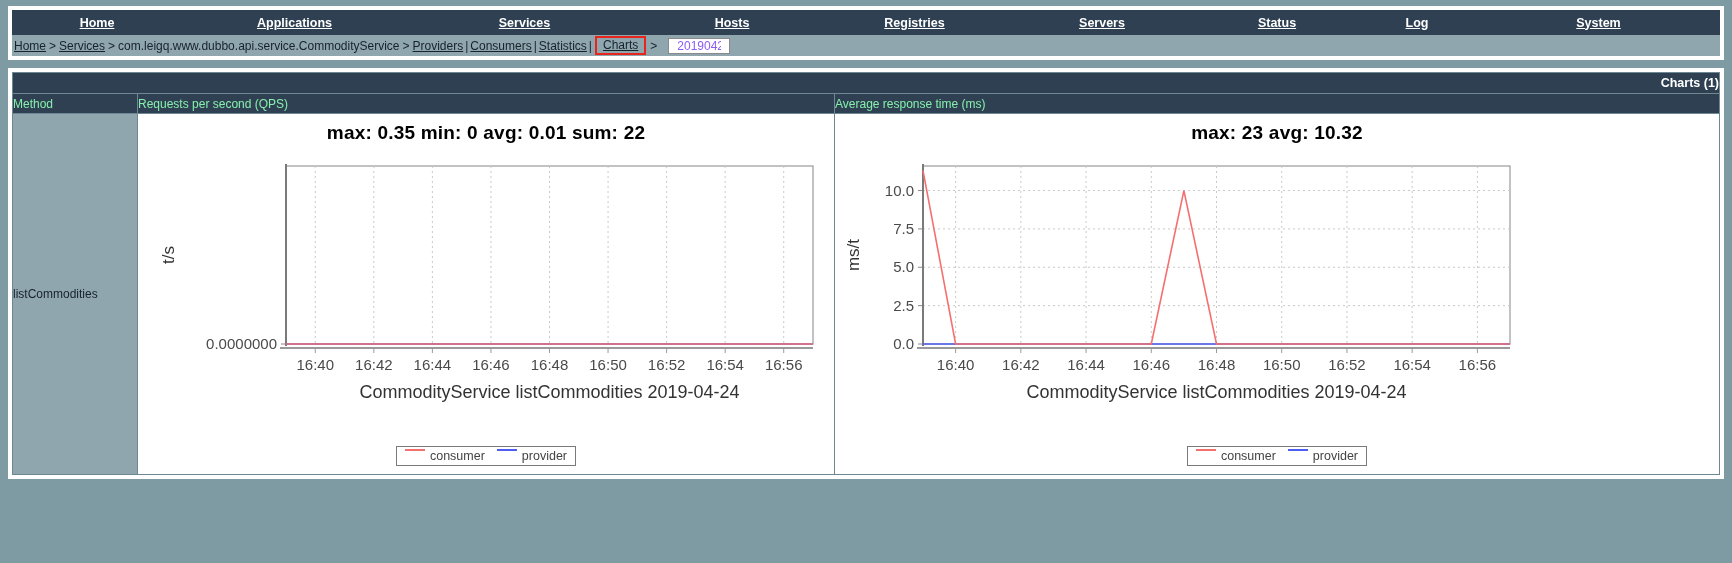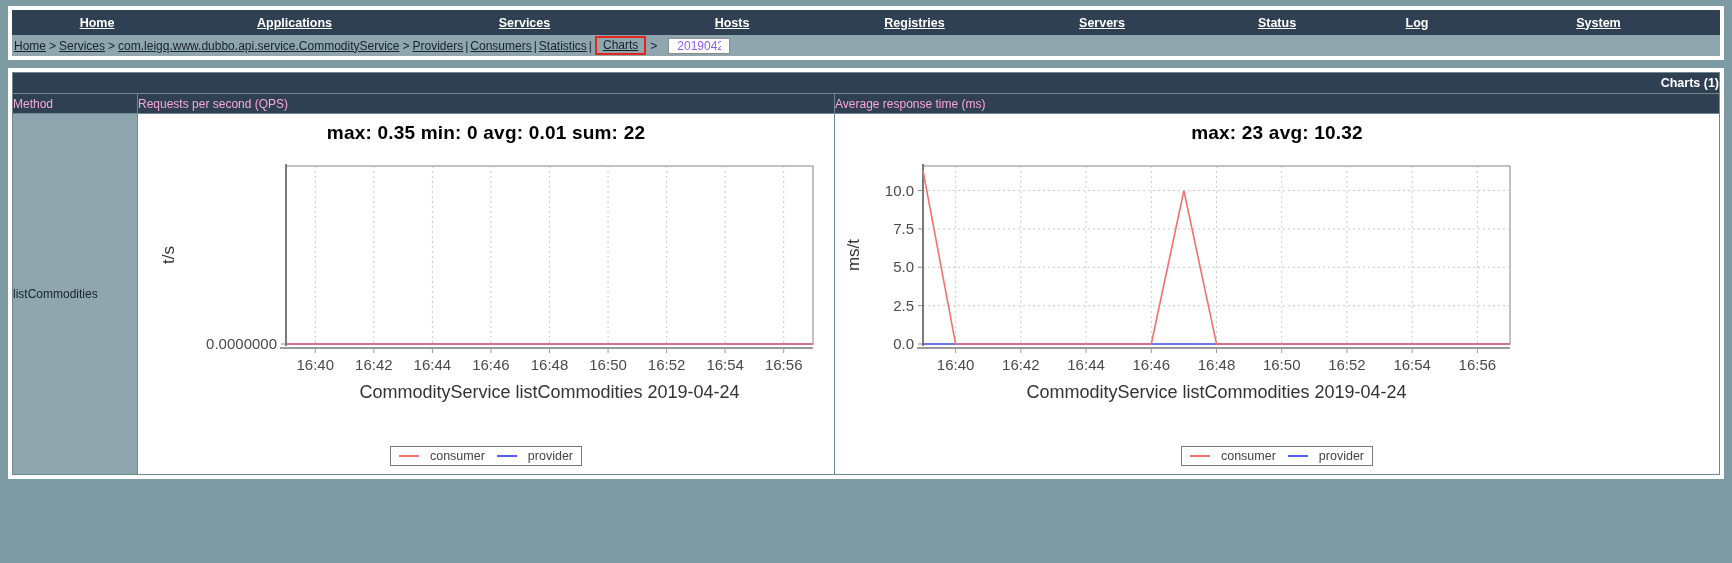--- a/index.html
+++ b/index.html
@@ -49,21 +49,21 @@
     padding-left:2px;
     box-sizing:border-box;
     font-size:12px;
   }
   .crumbbar a{
     color:#17222b;
     text-decoration:underline;
     cursor:pointer;
     white-space:nowrap;
   }
-  .crumbbar .plain{color:#17222b;white-space:nowrap;text-decoration:underline;}
+  .crumbbar .plain{color:#17222b;white-space:nowrap;}
   .crumb-sep{padding:0 3px;color:#17222b;}
   .crumb-pipe{padding:0 2px;color:#17222b;}
   .charts-hl{
     display:inline-block;
     border:2px solid #e8251d;
     padding:0 6px;
     line-height:15px;
     margin:0 1px;
   }
   .charts-hl a{color:#17222b;text-decoration:underline;}
@@ -102,21 +102,21 @@
     background:#2e4052;
     color:#ffffff;
     font-weight:bold;
     text-align:right;
     height:20px;
     font-size:12.5px;
     border:1px solid #2e4052;
   }
   .hdr td{
     background:#2e4052;
-    color:#f9a8d4;
+    color:#86efac;
     height:19px;
     font-size:12px;
     padding-left:4px;
     border:1px solid #6d8893;
   }
   .methodcell{
     background:#8fa6ae;
     color:#17222b;
     font-size:12px;
     vertical-align:middle;
@@ -152,21 +152,21 @@
     margin-top:2px;
   }
   .legend{
     border:1px solid #7a7a7a;
     background:#ffffff;
     display:inline-flex;
     align-items:center;
     padding:2px 8px;
     gap:12px;
   }
-  .legend .item{display:inline-flex;align-items:center;gap:11px;font-size:12.5px;color:#444;}
+  .legend .item{display:inline-flex;align-items:flex-start;gap:5px;font-size:12.5px;color:#444;}
   .legend .swatch{display:inline-block;width:20px;height:2px;}
 </style>
 </head>
 <body>
 
 <div class="page">
 
   <div class="topframe">
 
     <div class="navbar">

